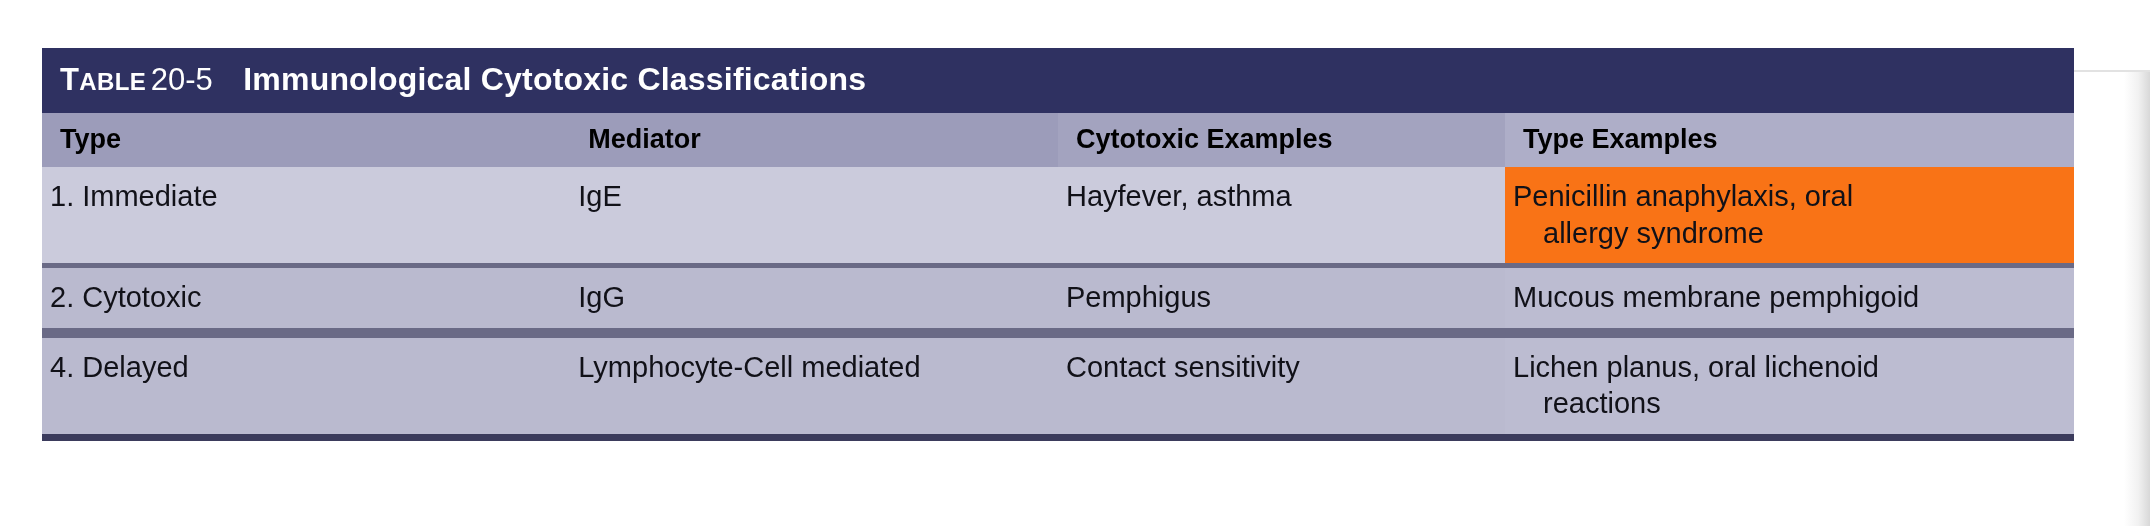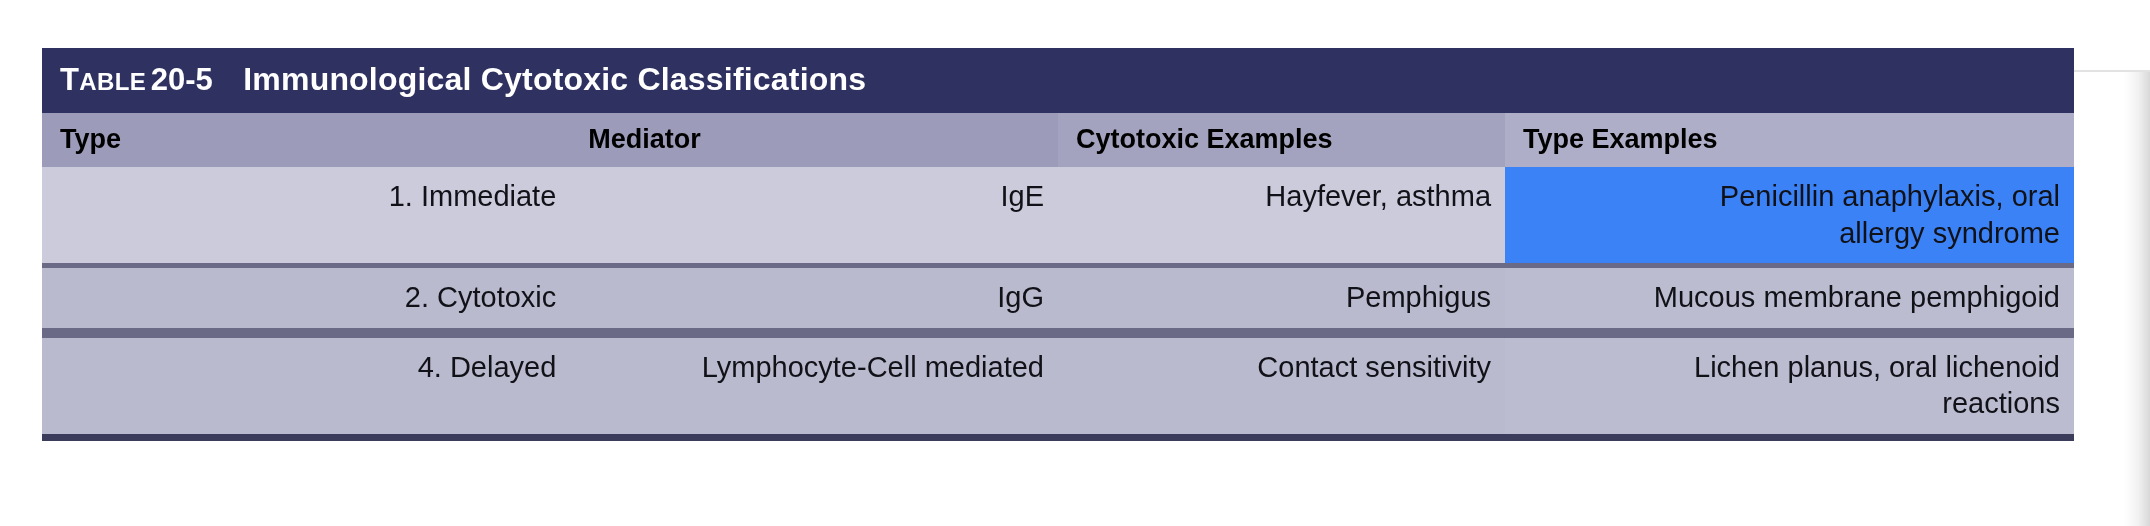--- a/index.html
+++ b/index.html
@@ -65,21 +65,21 @@
     color: #ffffff;
     font-weight: bold;
     font-size: 31px;
     letter-spacing: 0.4px;
   }
   .title-table-word .sc {
     font-size: 24px;
   }
   .title-number {
     color: #ffffff;
-    font-weight: bold;
+    font-weight: normal;
     font-size: 31px;
   }
   .title-text {
     color: #ffffff;
     font-weight: bold;
     font-size: 32px;
     padding-left: 26px;
     letter-spacing: 0.2px;
   }
 
@@ -98,30 +98,29 @@
     background: #a3a3bf;
   }
   .col-head th.col-c4 {
     background: #aeaec8;
   }
 
   
   .table td.cell {
     font-size: 29px;
     color: #111118;
-    padding: 11px 14px 12px 18px;
+    padding: 11px 14px 12px 8px;
     vertical-align: top;
     border: none;
     line-height: 1.26;
-    text-align: right;
   }
   tr.band-light td.cell { background: #cbcbdc; }
   tr.band-dark  td.cell { background: #babacf; margin-top: 35px; }
 
-  tr.band-light td.cell.last-col { background: #3b82f6; }
+  tr.band-light td.cell.last-col { background: #f97316; }
   tr.band-dark  td.cell.last-col { background: #bcbcd1; }
 
   .hang {
     display: block;
     padding-left: 30px;
     text-indent: -30px;
   }
   .hang-second {
     display: block;
     padding-left: 30px;

